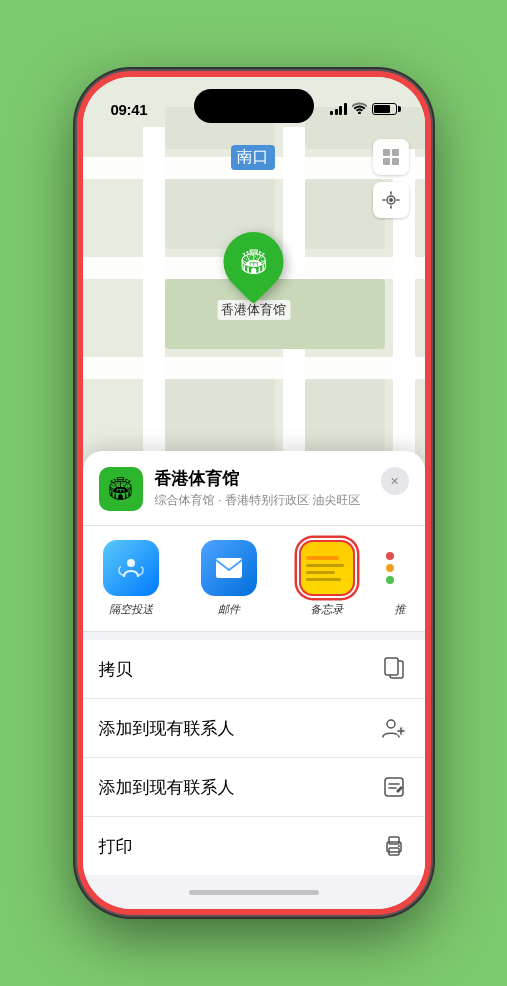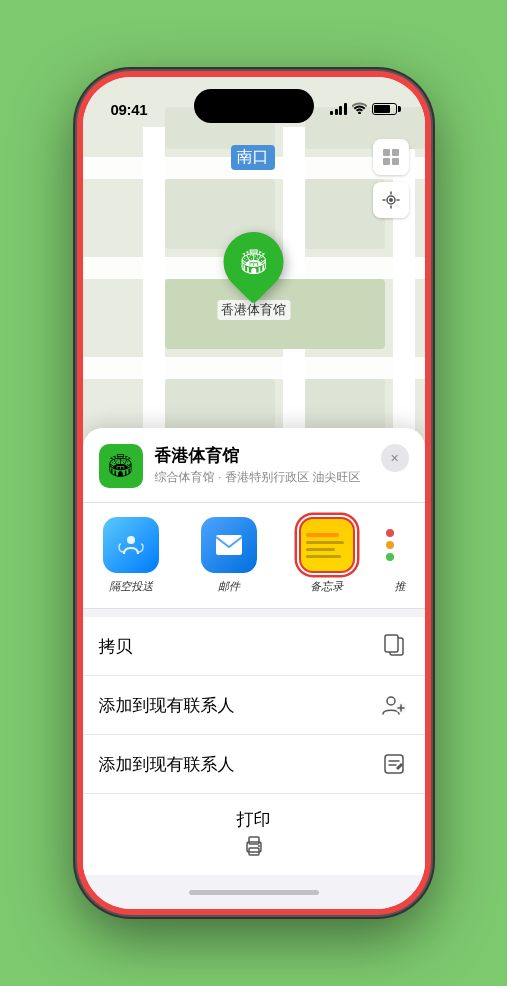--- a/index.html
+++ b/index.html
@@ -332,21 +332,20 @@
     }
     .action-row {
       display: flex;
       align-items: center;
       justify-content: space-between;
       padding: 14px 16px;
       border-bottom: 0.5px solid #e8e8e8;
     }
     .action-row:last-child {
       border-bottom: none;
-      flex-direction: column;
     }
     .action-label {
       font-size: 17px;
       color: #000;
     }
     .action-icon {
       width: 30px;
       height: 30px;
       display: flex;
       align-items: center;

